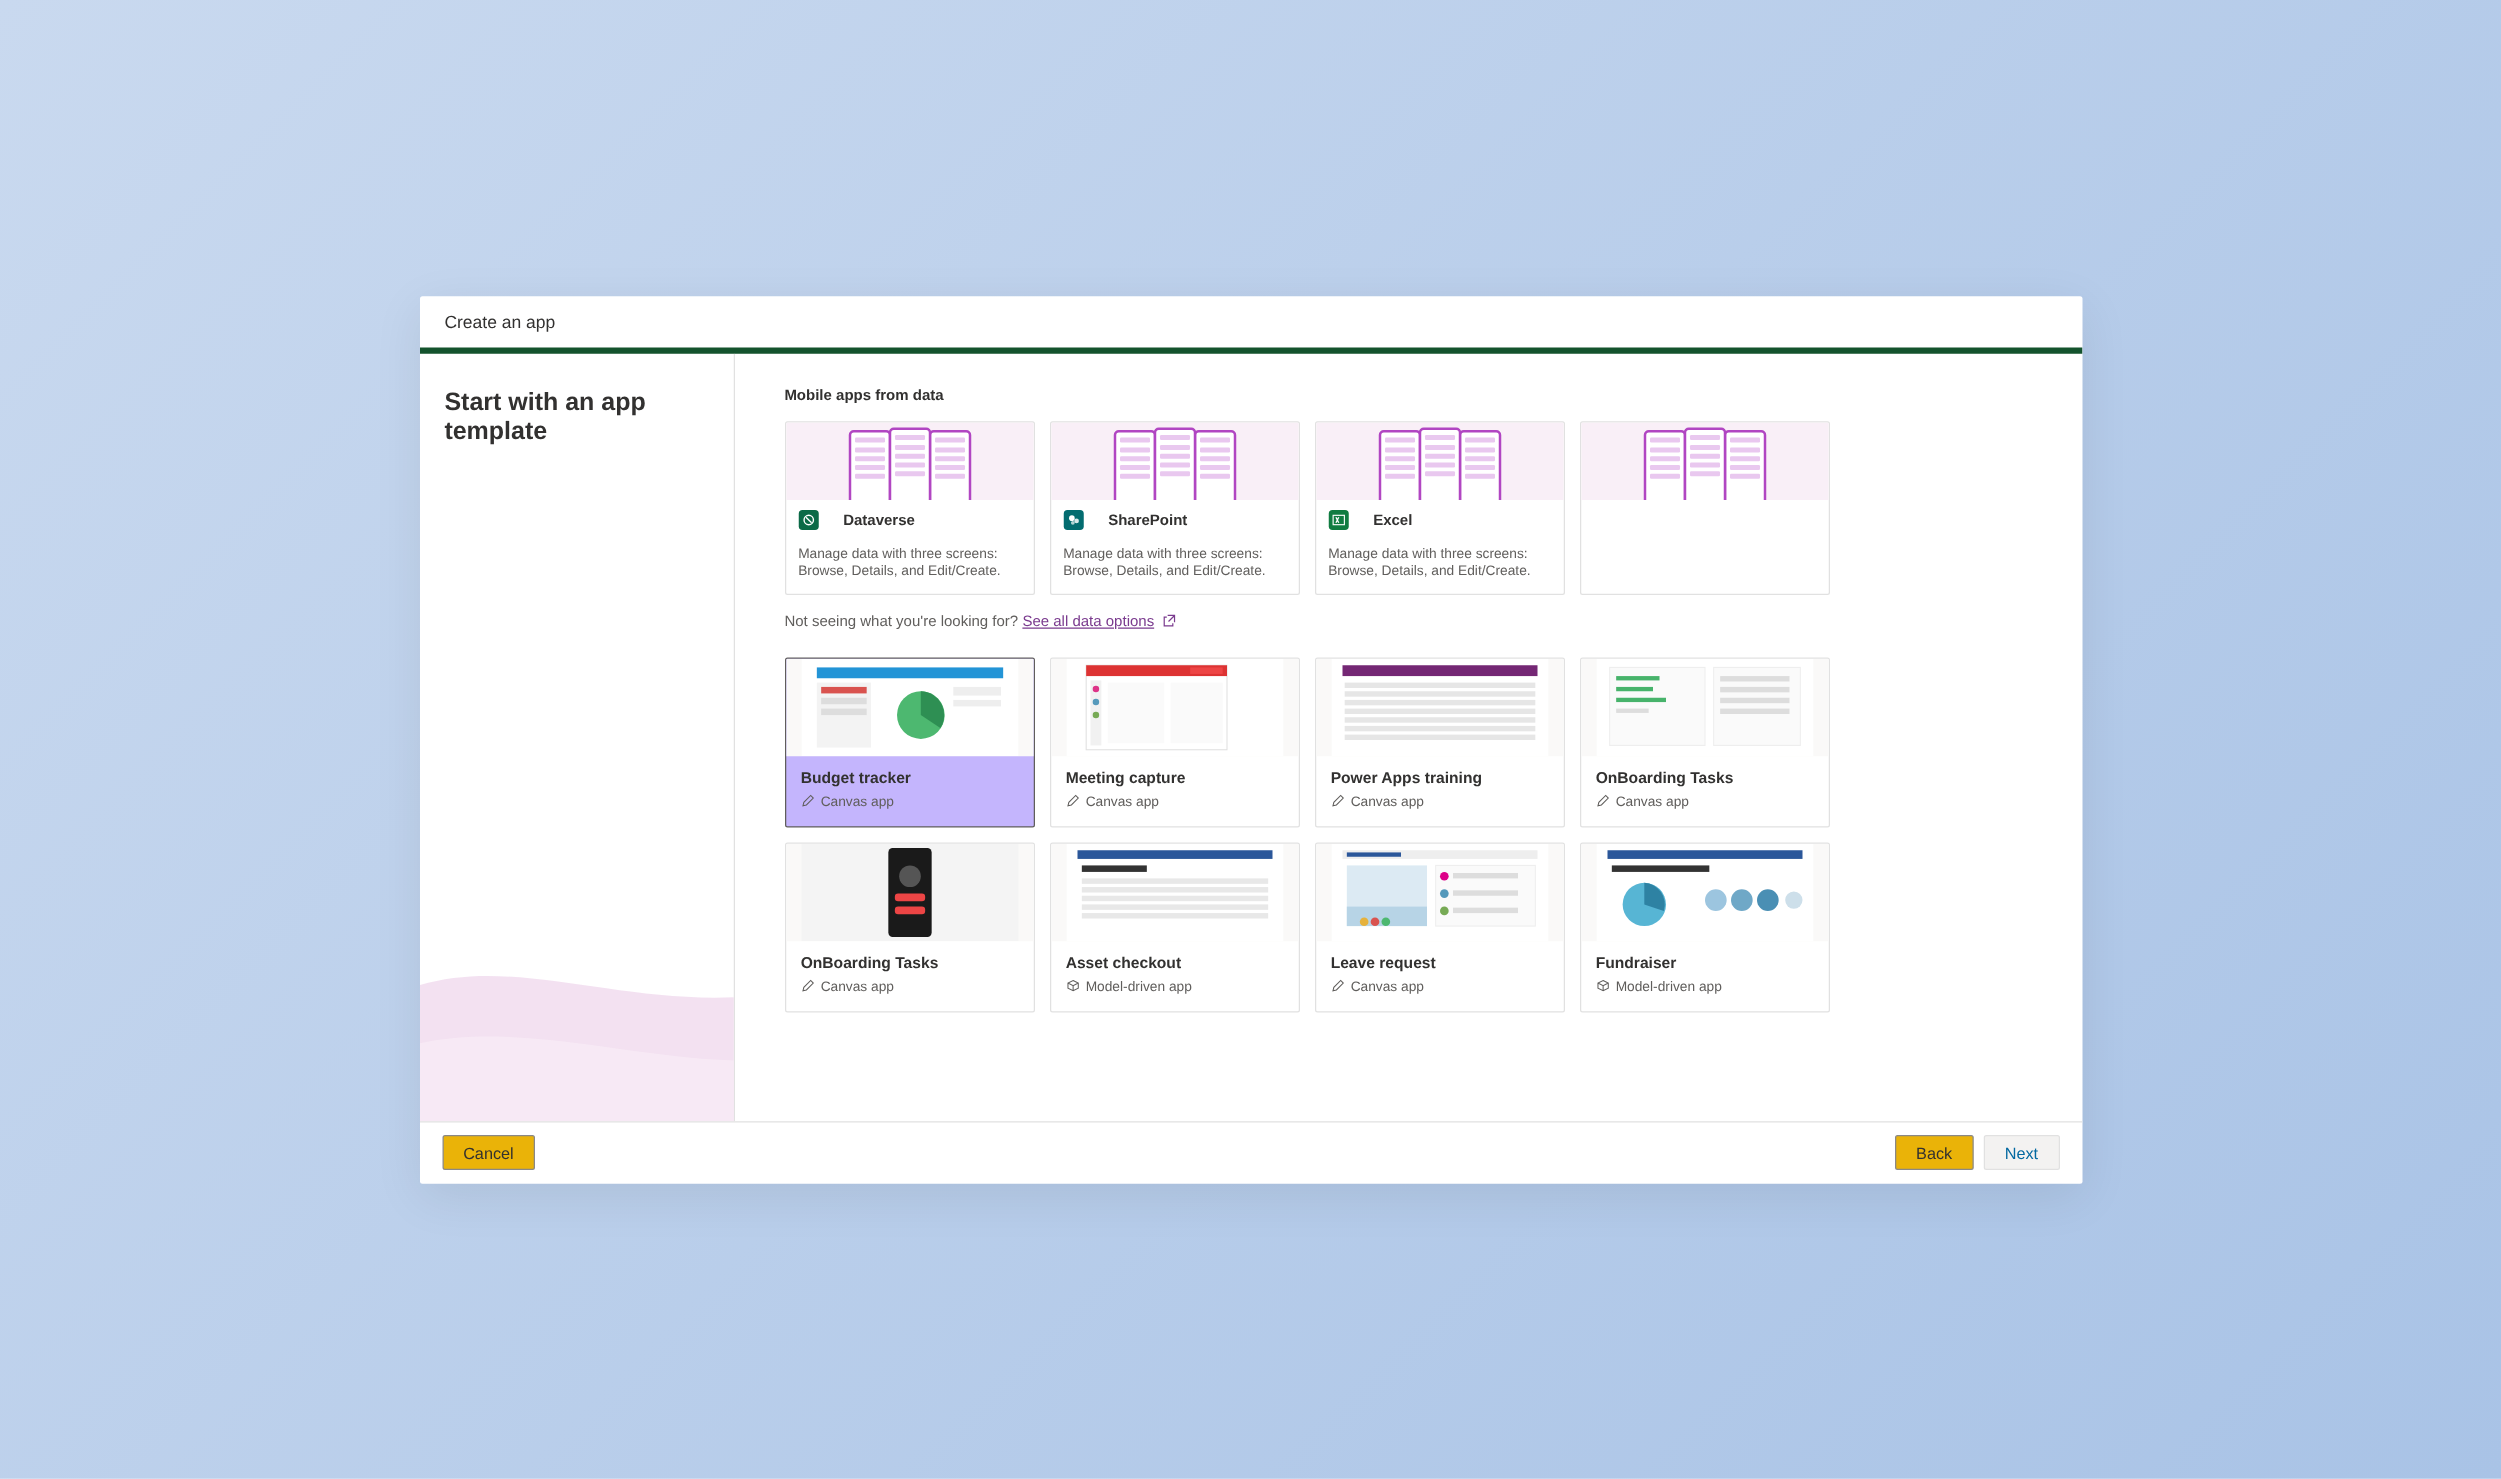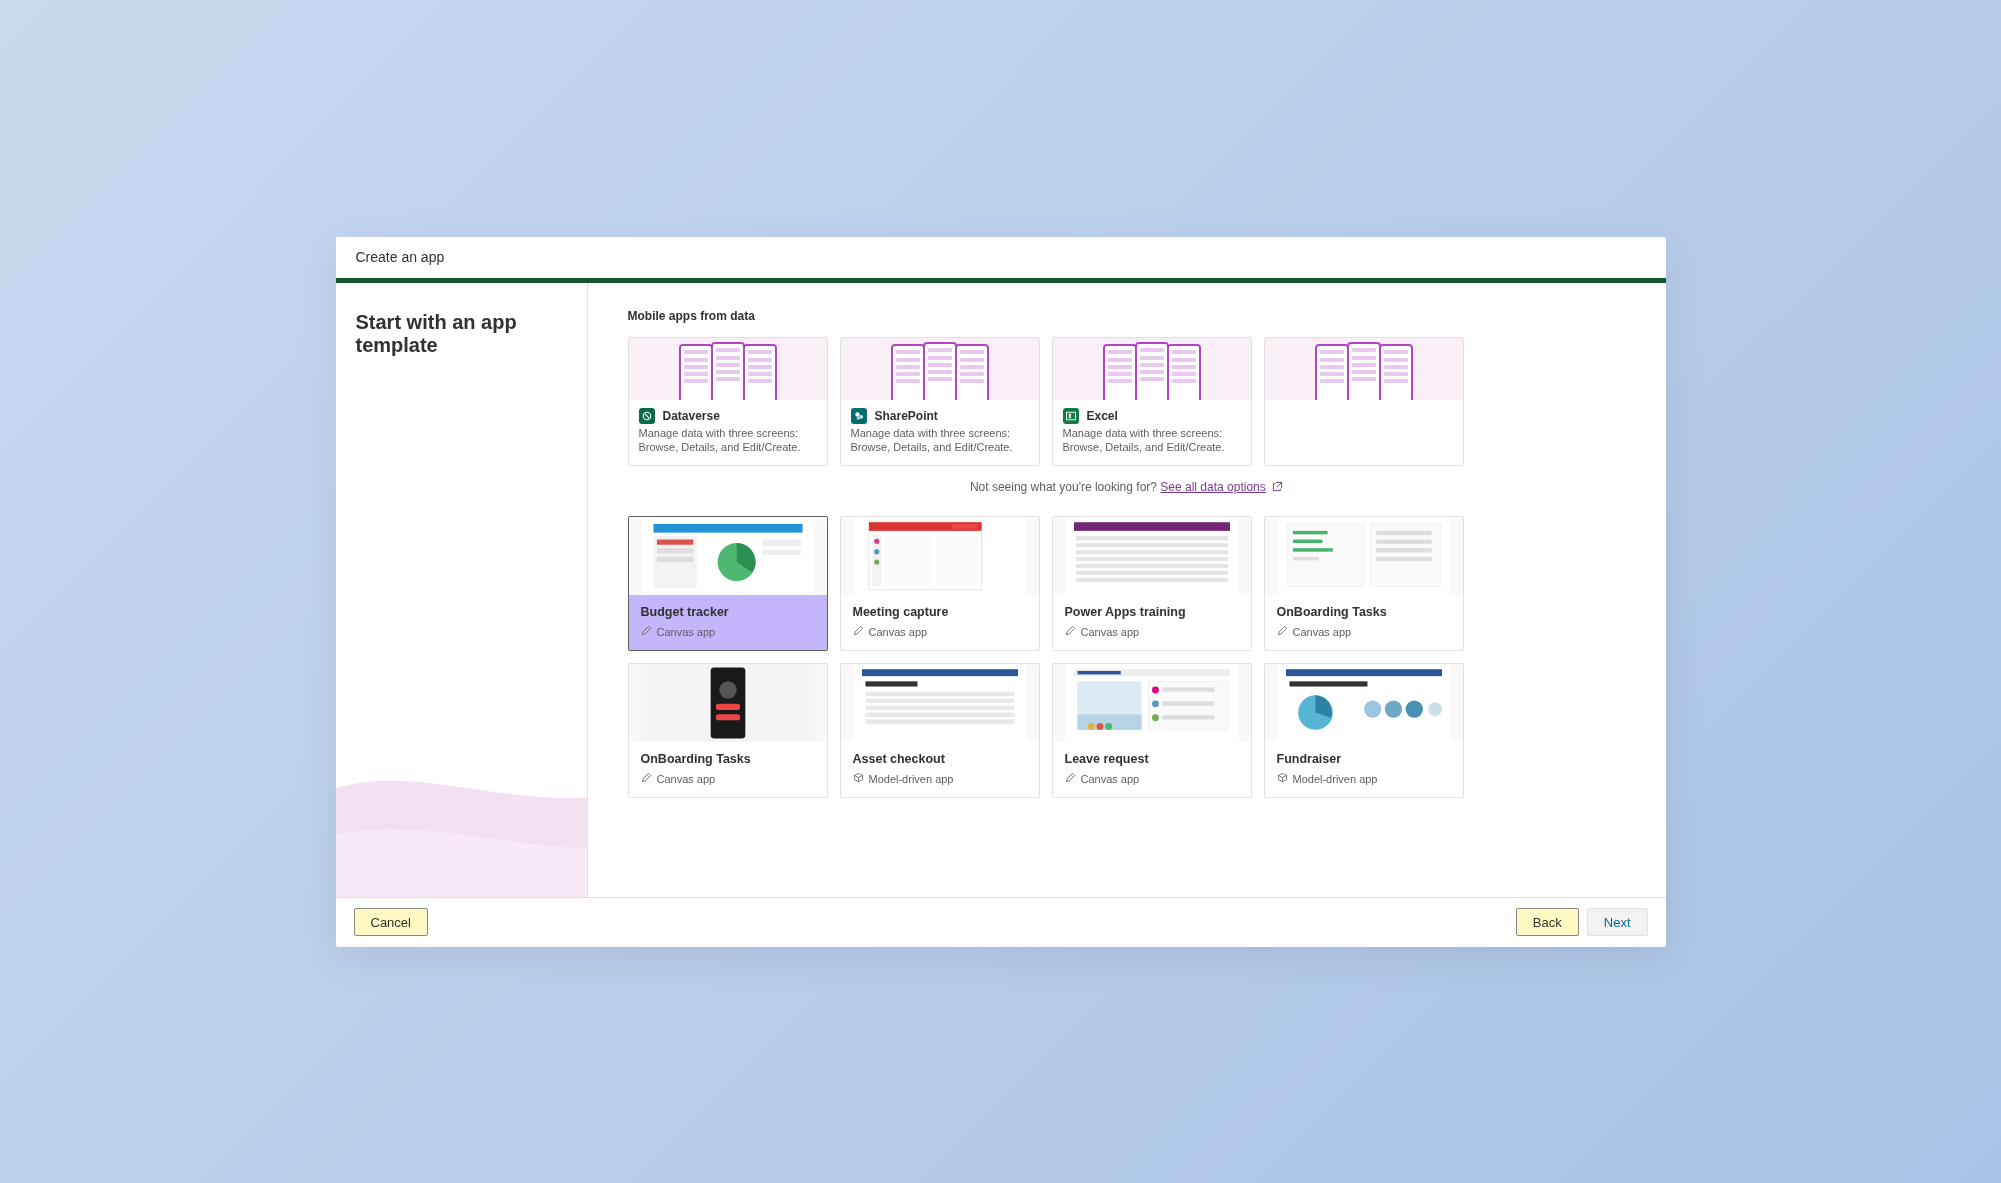--- a/index.html
+++ b/index.html
@@ -107,36 +107,35 @@
     top: 12px; left: 3px; right: 3px;
     display: flex; flex-direction: column; gap: 3px;
   }
   .phone .rows span {
     height: 4px; background: #e9c8ef; border-radius: 1px;
   }
   .p1 { left: 50px; z-index: 1; }
   .p2 { left: 82px; z-index: 2; top: 4px; }
   .p3 { left: 114px; z-index: 1; }
   .data-body { padding: 8px 10px 10px; }
-  .src-line { display: flex; align-items: center; gap: 8px; margin-bottom: 2px; }
+  .src-line { display: flex; align-items: center; gap: 20px; margin-bottom: 12px; }
   .src-icon {
     width: 16px; height: 16px; border-radius: 3px;
     display: flex; align-items: center; justify-content: center;
   }
   .src-icon svg { width: 12px; height: 12px; }
   .src-name { font-size: 12px; font-weight: 600; color: #323130; }
   .card-desc { font-size: 11px; color: #605e5c; line-height: 1.35; }
 
   .icon-dataverse { background:#0b6a47; }
   .icon-sharepoint { background:#036c70; }
   .icon-excel { background:#107c41; }
   .icon-sql { background:#d13438; }
 
   .ns-row {
-    text-align: center;
     font-size: 12px;
     color: #605e5c;
     margin: 14px 0 22px;
   }
   .ns-row a { color: #7a3a8e; text-decoration: underline; cursor: pointer; }
   .ns-row svg { width: 11px; height: 11px; vertical-align: -1px; margin-left: 3px; }
 
   
   .tmpl-card {
     border: 1px solid #e1e1e1;
@@ -169,21 +168,21 @@
     display: flex;
     align-items: center;
     padding: 0 18px;
     gap: 8px;
   }
   .footer .spacer { flex: 1; }
   .btn {
     height: 28px;
     padding: 0 16px;
     font-size: 13px;
-    background: #fef9c3;
+    background: #eab308;
     border: 1px solid #8a8886;
     border-radius: 2px;
     cursor: pointer;
     color: #323130;
   }
   .btn:disabled {
     background: #f3f2f1;
     border-color: #e1e1e1;
     color: #0369a1;
     cursor: default;

